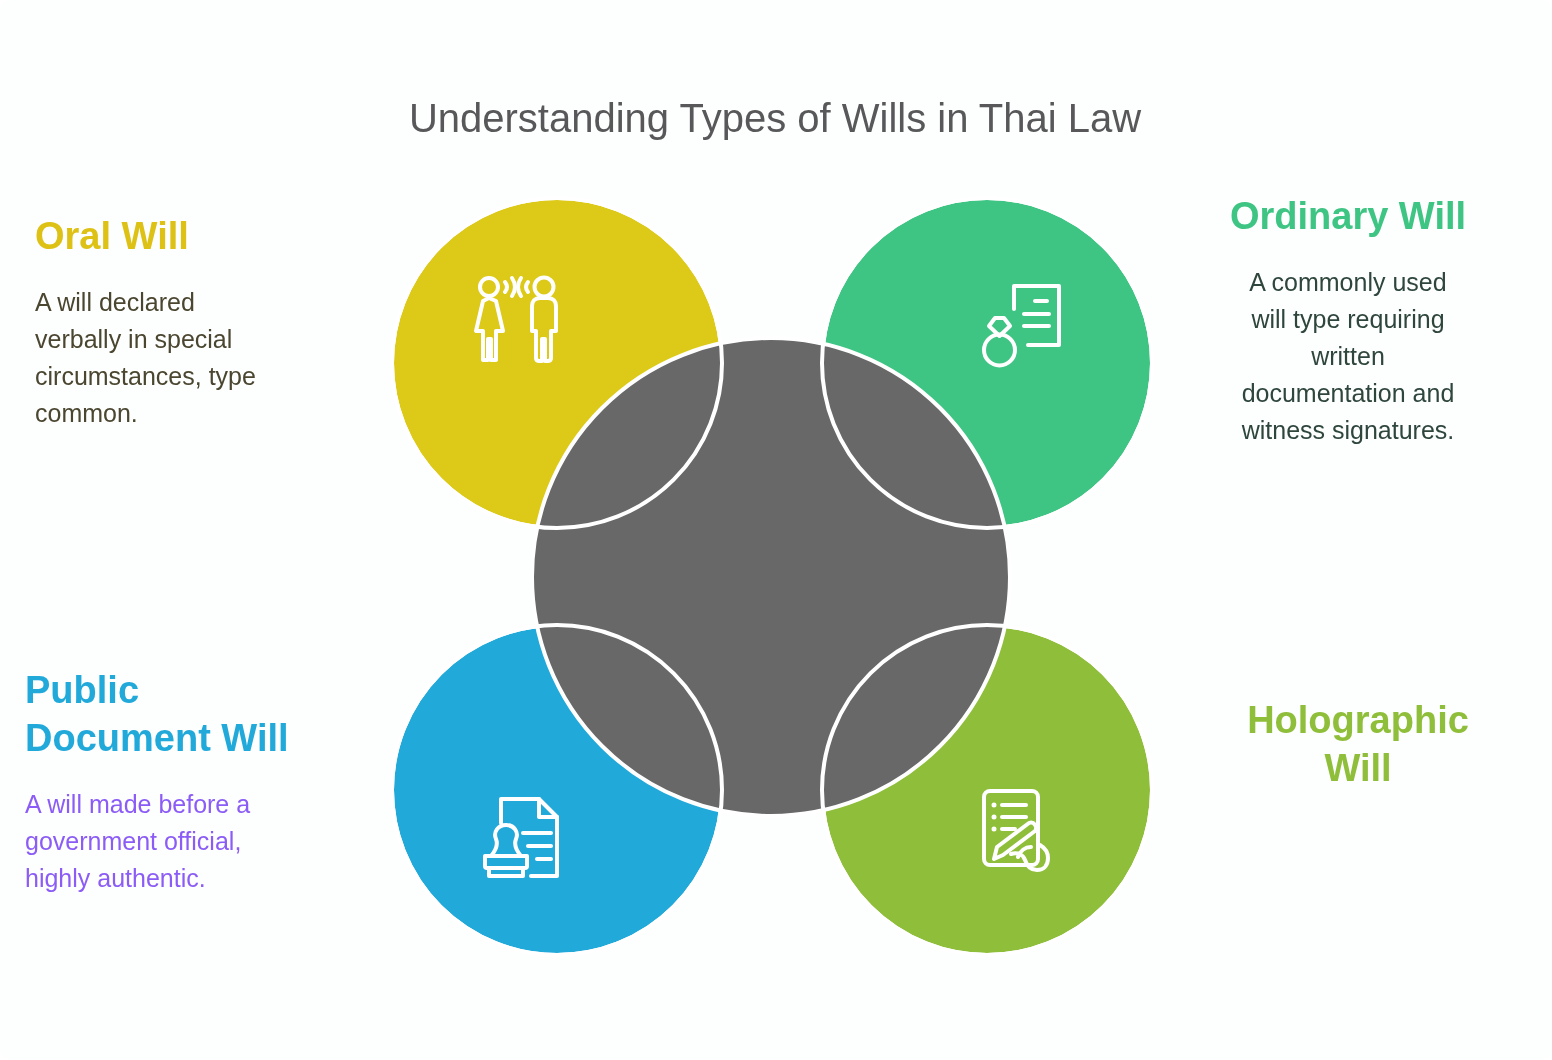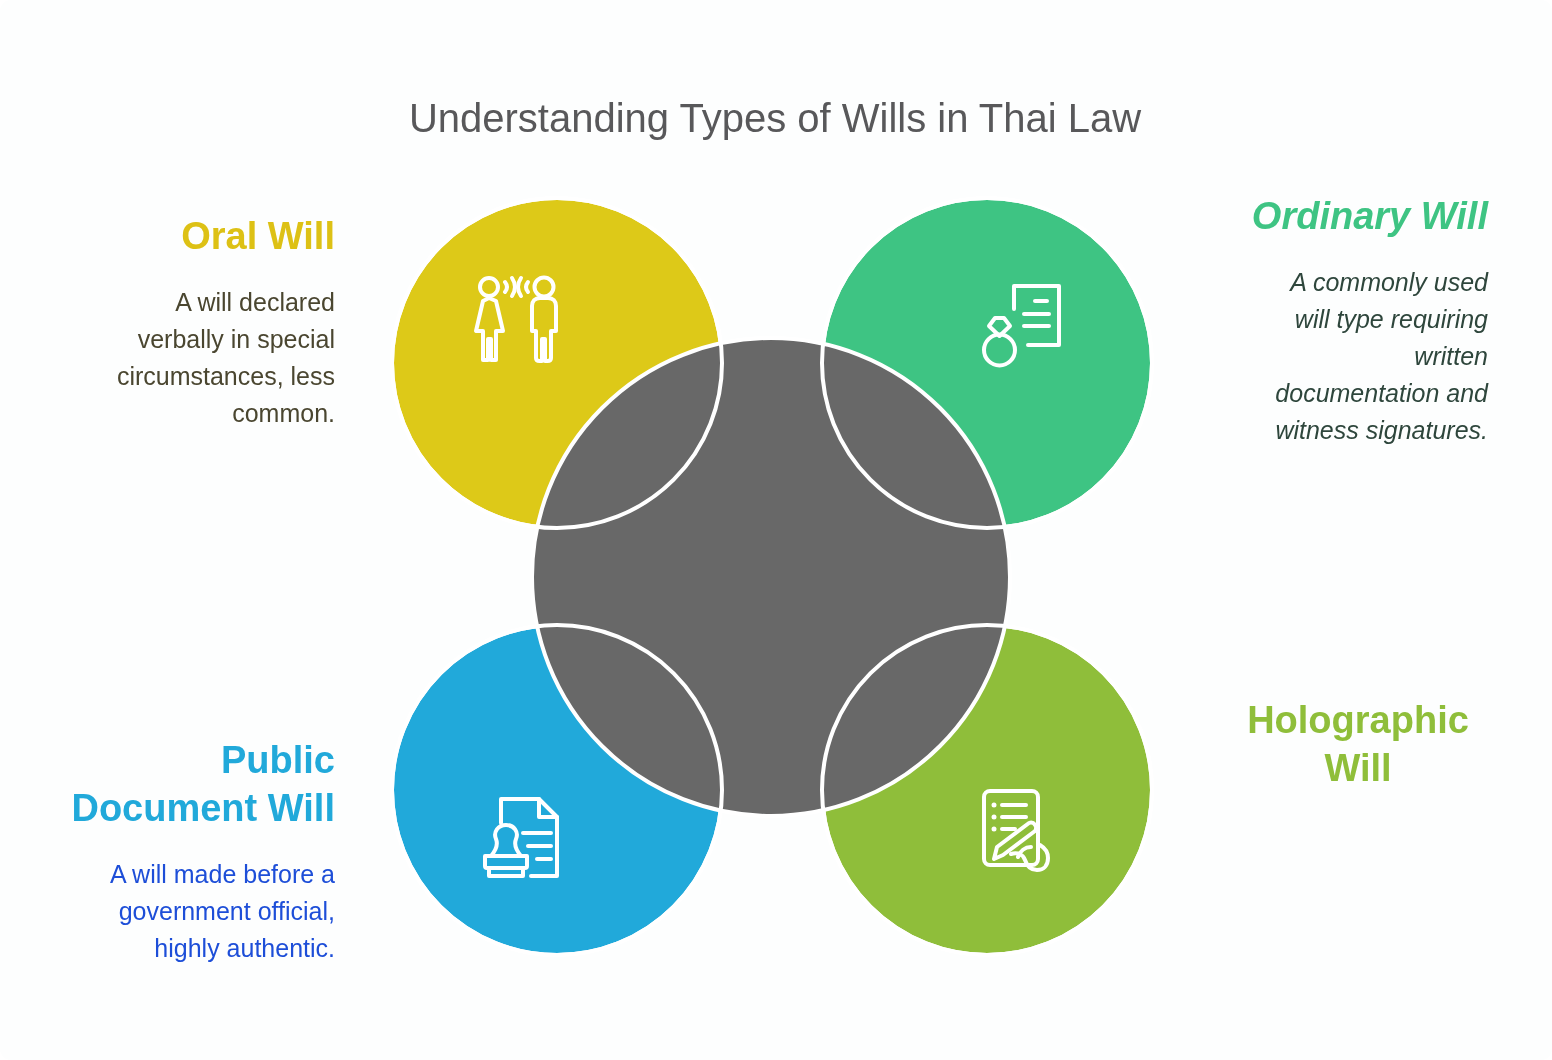--- a/index.html
+++ b/index.html
@@ -40,29 +40,29 @@
     font-size:38px;font-weight:700;
     line-height:48px;
     white-space:pre-line;
   }
   .tblock p{
     margin:0;
     font-size:25px;font-weight:400;
     line-height:37px;
     white-space:pre-line;
   }
-  .block-oral{right:1217px;top:212px;width:300px;text-align:right;}
+  .block-oral{right:1217px;top:212px;width:300px;text-align:left;}
   .block-oral h2{color:#ddc115;}
   .block-oral p{color:#4a4630;}
-  .block-ordinary{left:1208px;top:192px;width:280px;text-align:right;font-style:italic;}
+  .block-ordinary{left:1208px;top:192px;width:280px;text-align:center;}
   .block-ordinary h2{color:#3ec483;}
   .block-ordinary p{color:#2e463c;}
-  .block-public{right:1217px;top:736px;width:310px;text-align:right;}
+  .block-public{right:1217px;top:666px;width:310px;text-align:left;}
   .block-public h2{color:#21a9da;}
-  .block-public p{color:#1d4ed8;}
+  .block-public p{color:#8b5cf6;}
   .block-holographic{left:1208px;top:696px;width:300px;text-align:center;}
   .block-holographic h2{color:#8fbe3a;}
   .block-holographic p{color:#424d2e;}
   .icon-stroke{fill:none;stroke:#ffffff;stroke-width:4;stroke-linecap:round;stroke-linejoin:round;}
 </style>
 </head>
 <body>
 
 <div class="canvas">
 
@@ -127,21 +127,21 @@
       <path class="icon-stroke" d="M41 69 C47 67 53 69 55 75 C57 81 61 85 67 85 C74 85 78 80 78 73 C78 68 75 63 70 60"></path>
       <path class="icon-stroke" d="M48 72 C50 66 55 62 61 62"></path>
     </g>
   </svg>
 
 
   <div class="tblock block-oral">
     <h2>Oral Will</h2>
     <p>A will declared
 verbally in special
-circumstances, less
+circumstances, type
 common.</p>
   </div>
 
   <div class="tblock block-ordinary">
     <h2>Ordinary Will</h2>
     <p>A commonly used
 will type requiring
 written
 documentation and
 witness signatures.</p>

